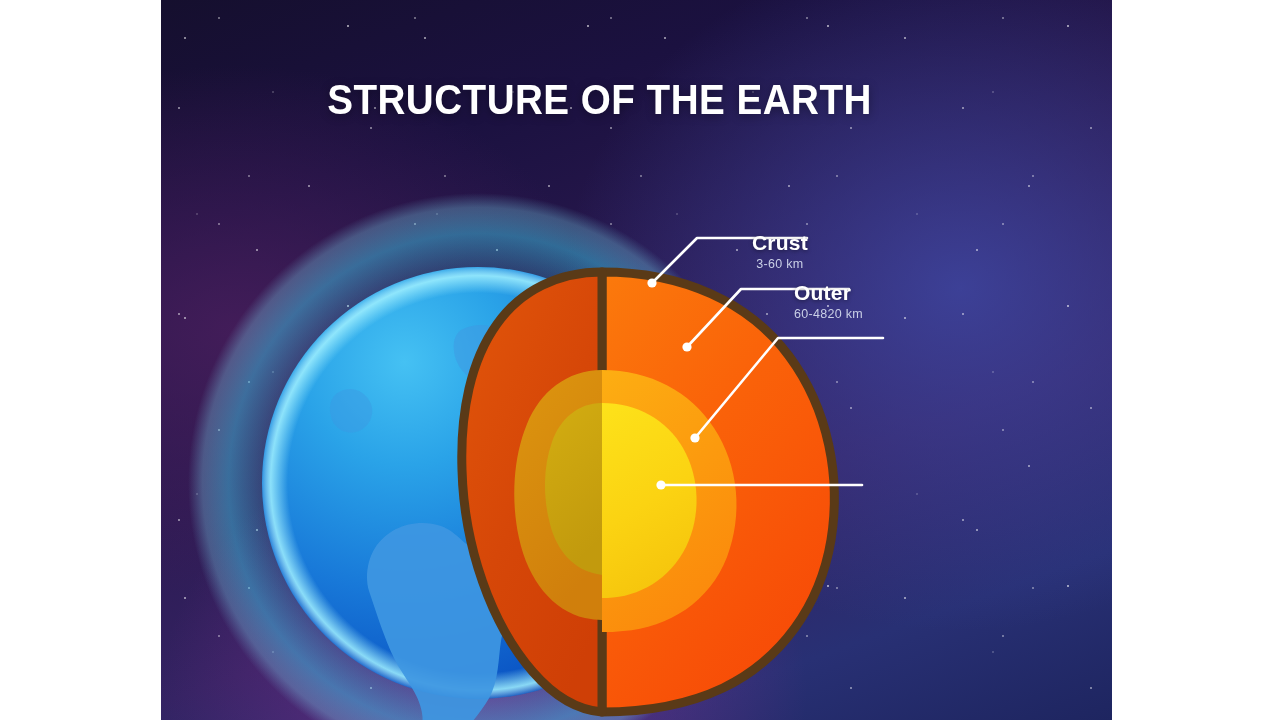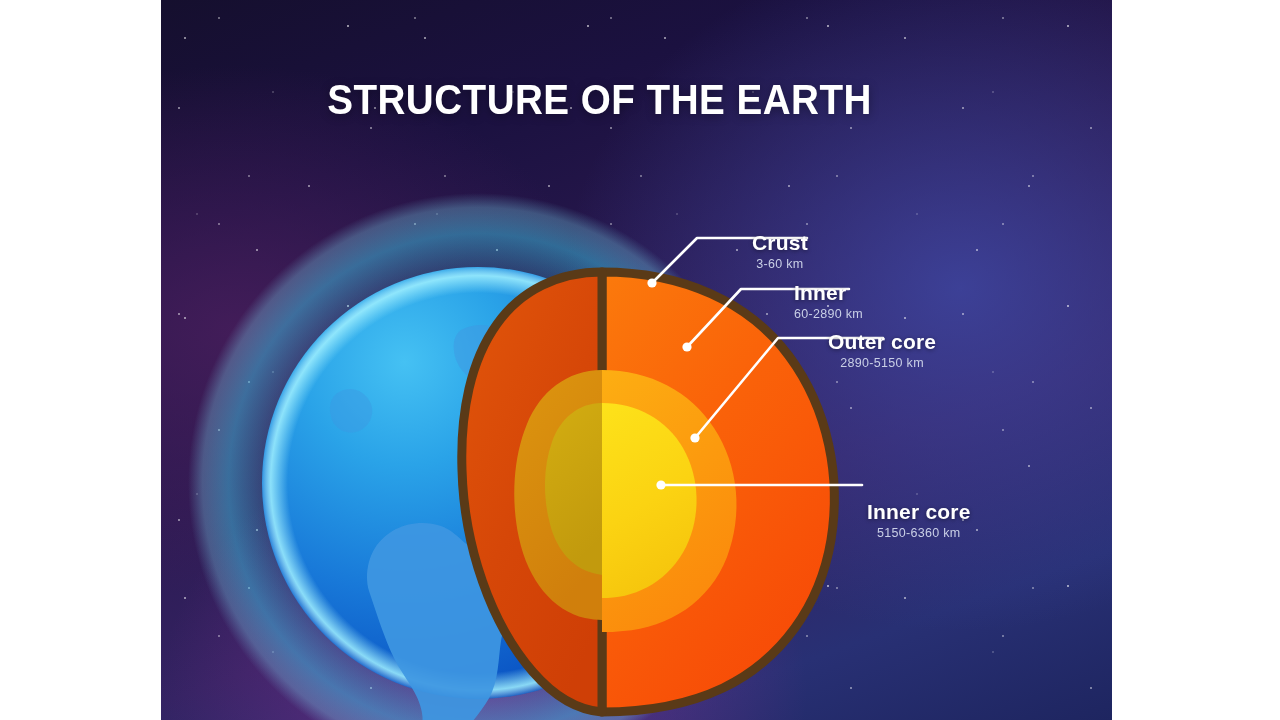--- a/index.html
+++ b/index.html
@@ -288,28 +288,20 @@
     </svg>
 
     <div id="title">STRUCTURE OF THE EARTH</div>
 
     <div class="callout center" style="left:591px; top:192px;">
       <span class="ttl">Crust</span>
       <span class="sub">3-60 km</span>
     </div>
 
     <div class="callout center" style="left:633px; top:242px;">
-      <span class="ttl">Inner</span>
-      <span class="sub">60-2890 km</span>
+      <span class="ttl">Outer</span>
+      <span class="sub">60-4820 km</span>
     </div>
 
-    <div class="callout center" style="left:667px; top:291px;">
-      <span class="ttl">Outer core</span>
-      <span class="sub">2890-5150 km</span>
-    </div>
-
-    <div class="callout center" style="left:706px; top:461px;">
-      <span class="ttl">Inner core</span>
-      <span class="sub">5150-6360 km</span>
-    </div>
+
 
   </div>
 </div>
 
 </body></html>

